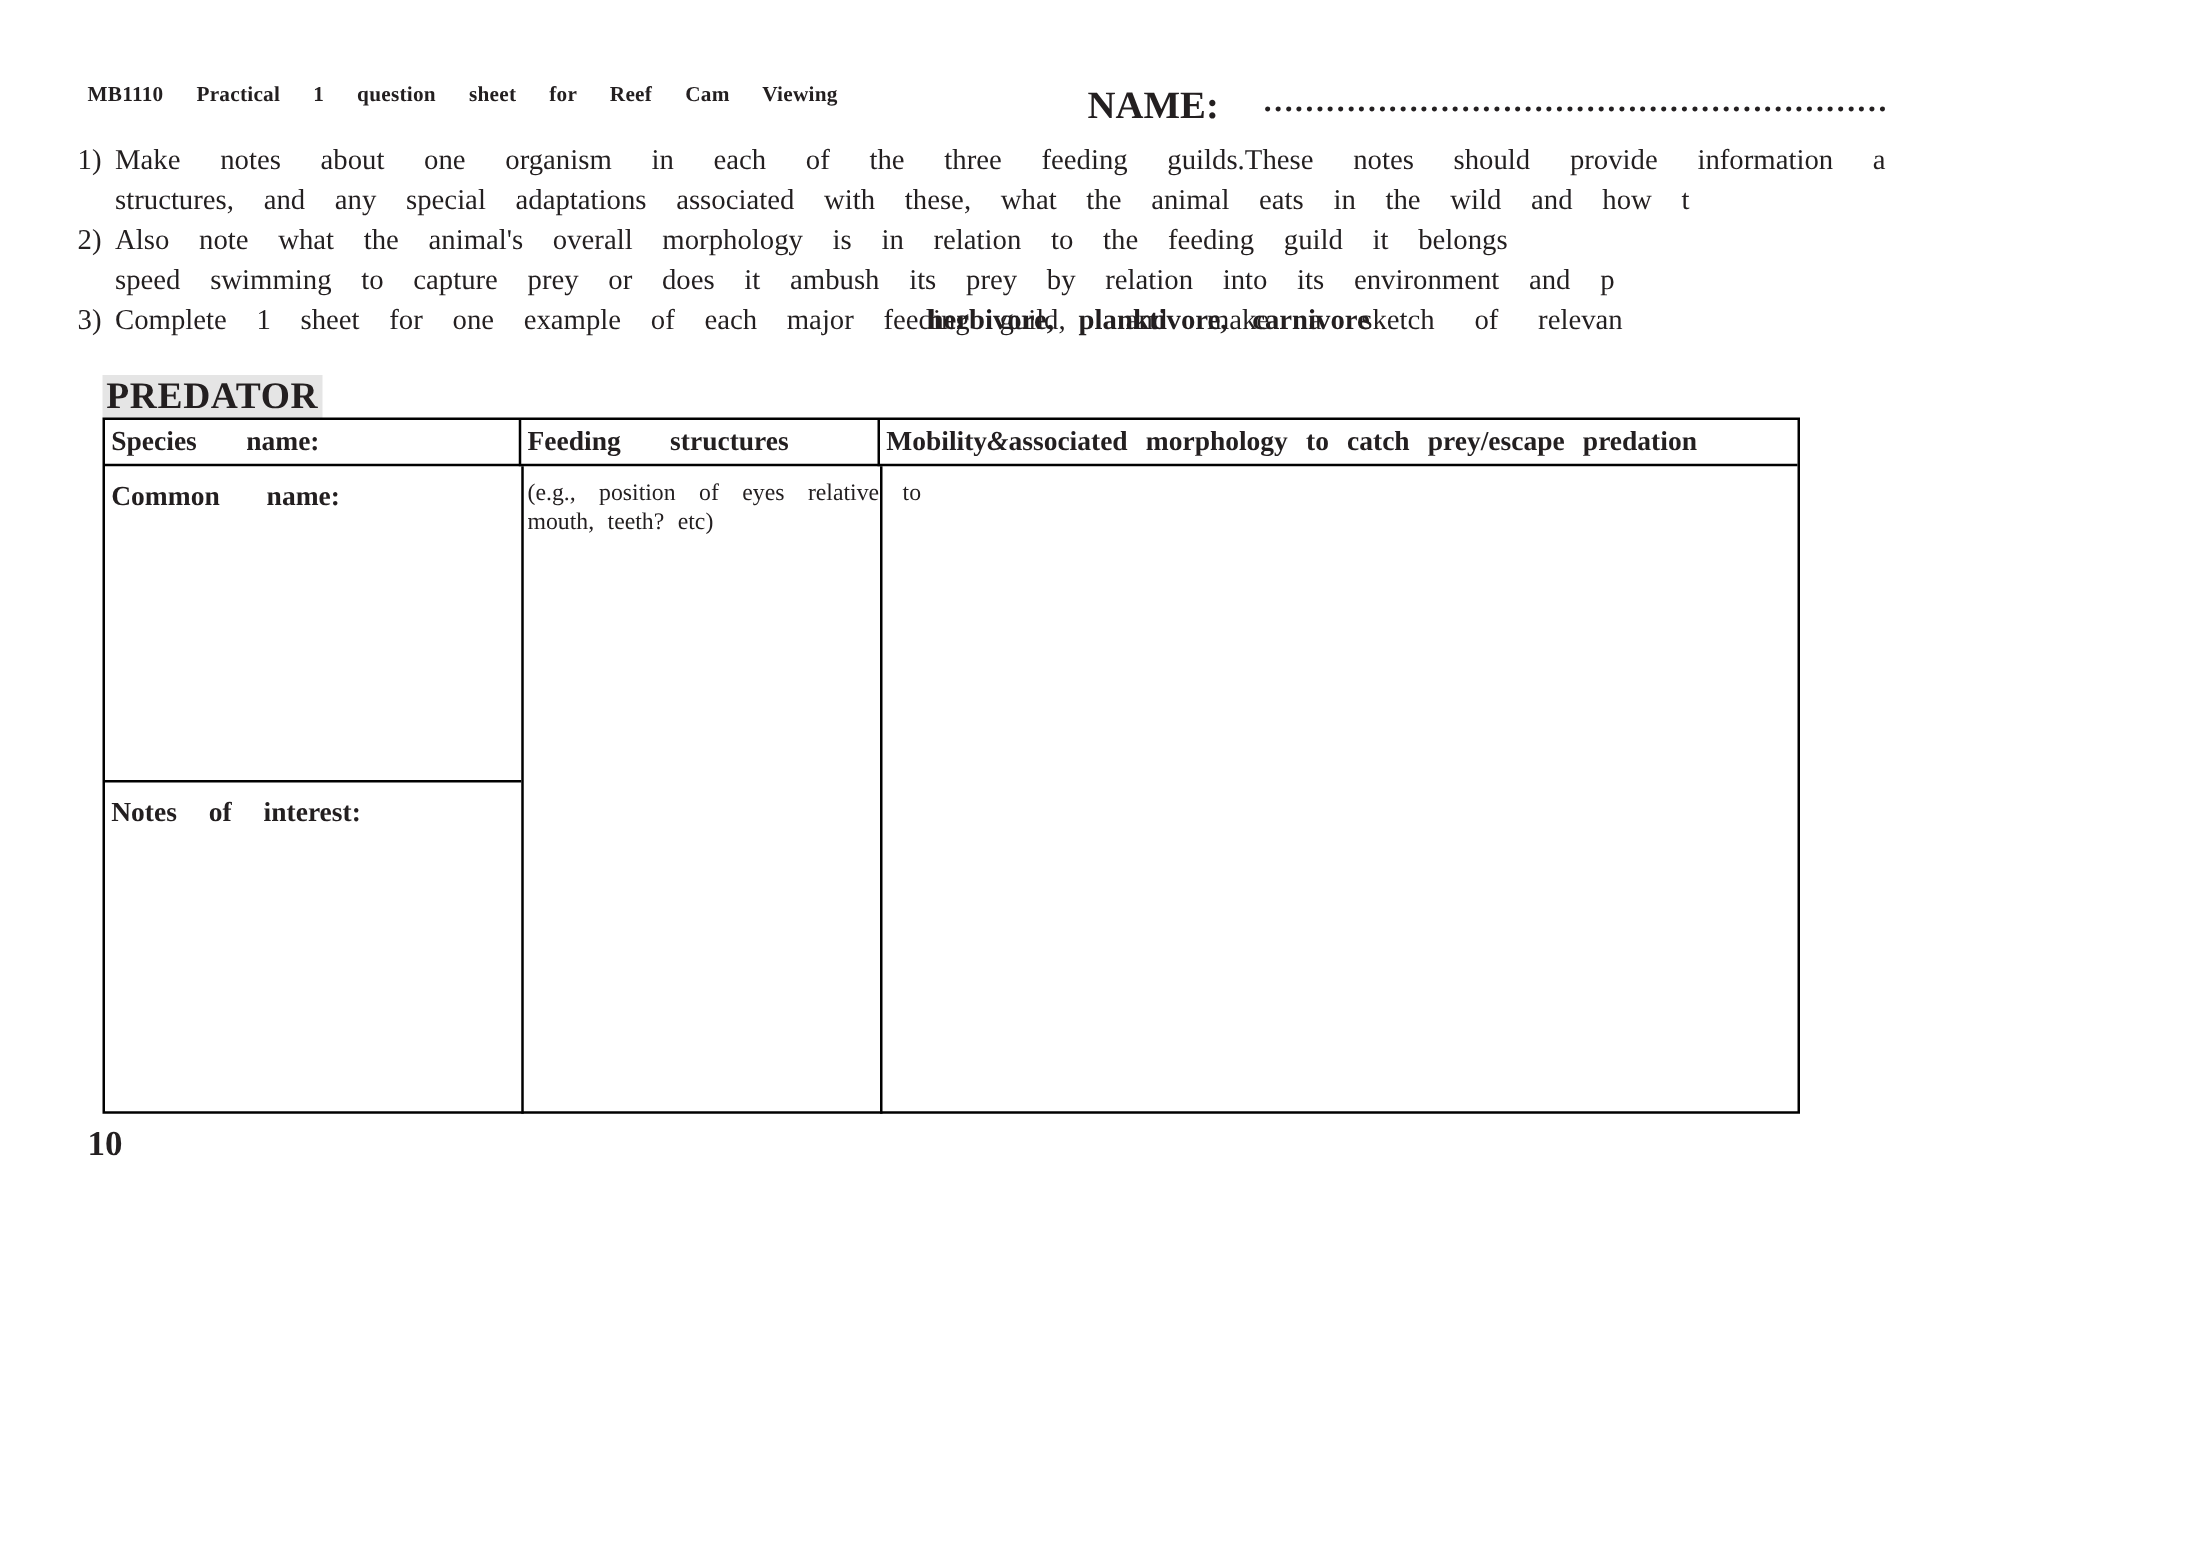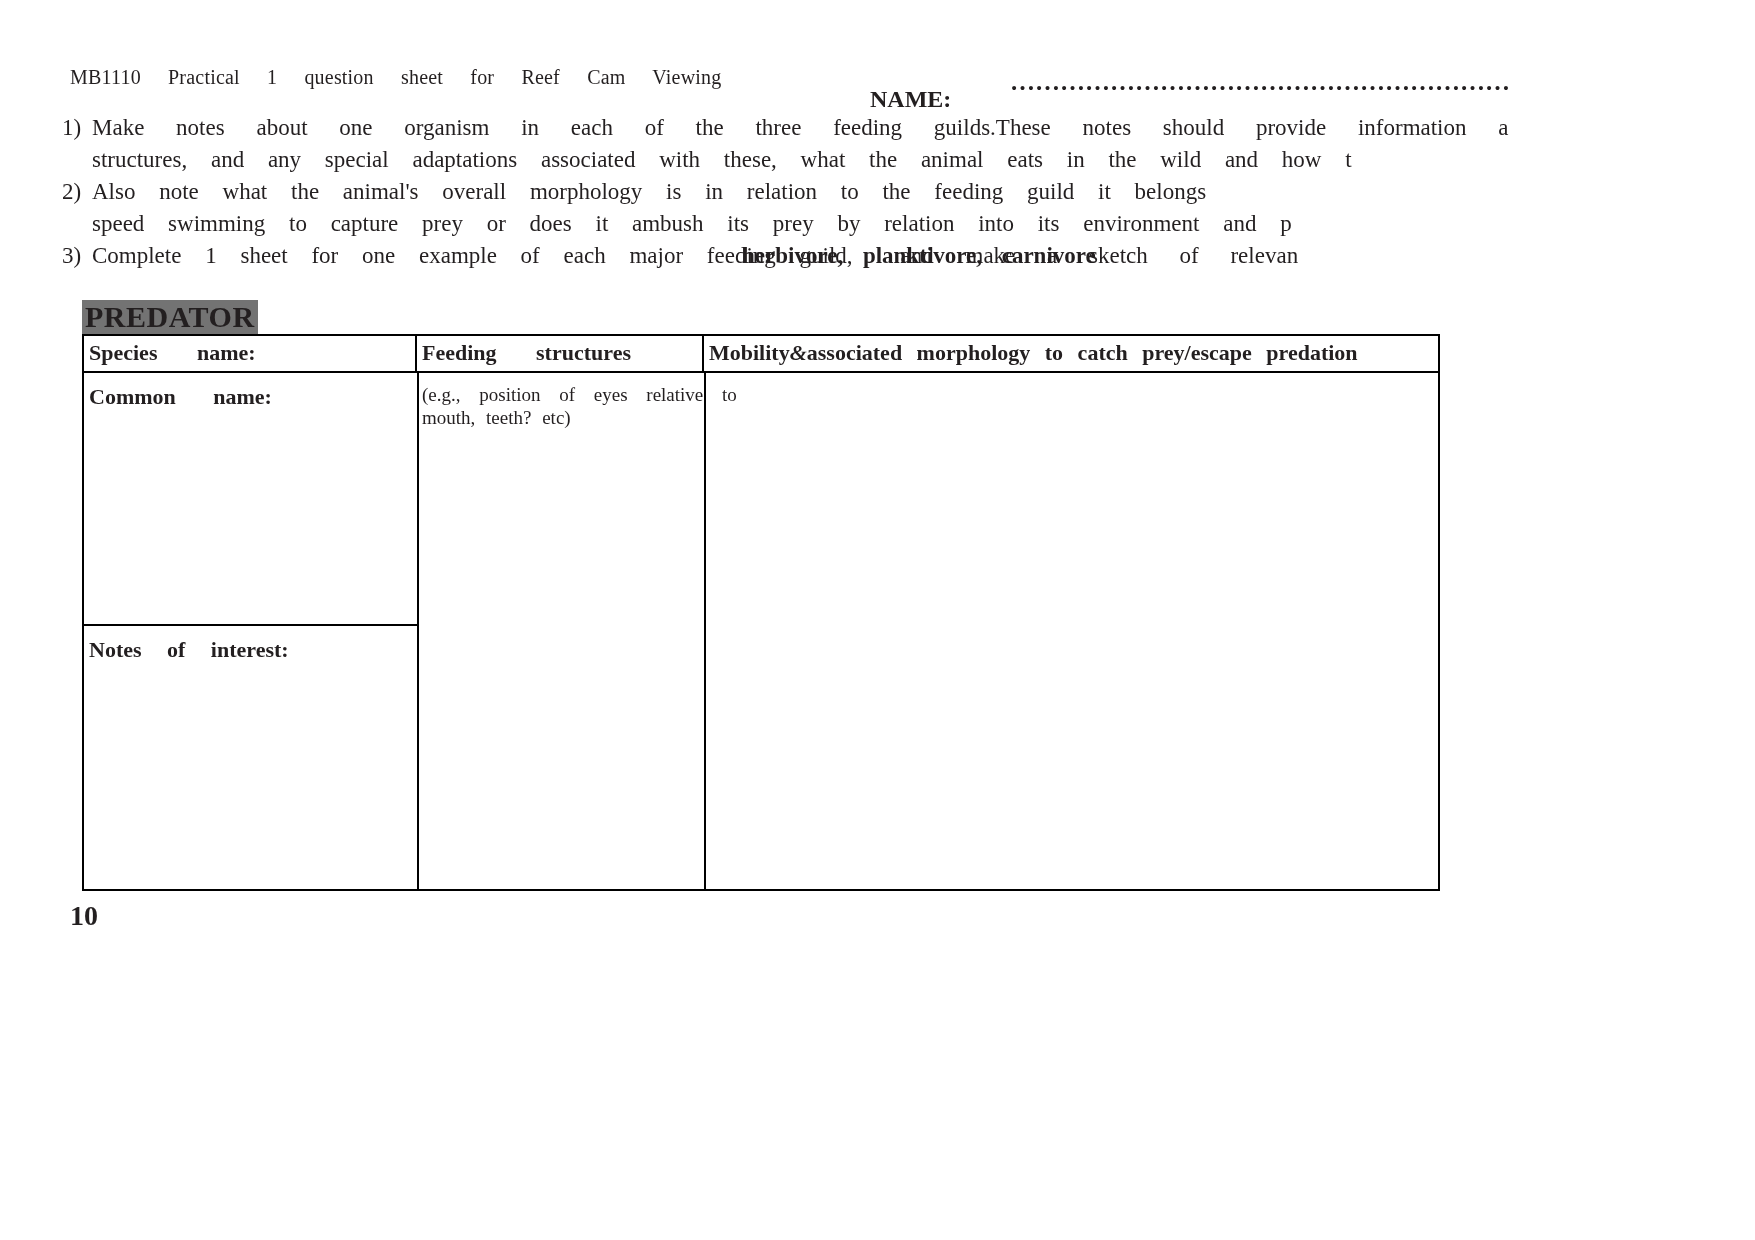--- a/index.html
+++ b/index.html
@@ -28,32 +28,31 @@
     left: 70px;
     top: 66px;
     width: 1680px;
     height: 34px;
     white-space: nowrap;
   }
   .title-main {
     position: absolute;
     left: 0;
     top: 0;
-    font-size: 20px;
-    font-weight: normal;
+    font-size: 17px;
+    font-weight: bold;
     letter-spacing: 0.2px;
     word-spacing: 22px;
   }
   .title-name {
     position: absolute;
     left: 800px;
     top: 0;
-    font-size: 24px;
-    font-weight: bold;
-    margin-top: 20px;
+    font-size: 31px;
+    font-weight: bold;
   }
   .title-dots {
     position: absolute;
     left: 940px;
     top: 2px;
     font-size: 25px;
     font-weight: bold;
     letter-spacing: 0px;
   }
 
@@ -97,21 +96,21 @@
     word-spacing: 14px;
   }
 
   
   .predator {
     position: absolute;
     left: 82px;
     top: 300px;
     font-size: 30px;
     font-weight: bold;
-    background: #737373;
+    background: #e5e5e5;
     padding: 2px 3px 3px 3px;
     line-height: 30px;
     letter-spacing: 0.5px;
   }
 
   
   .tbl {
     position: absolute;
     left: 82px;
     top: 334px;

